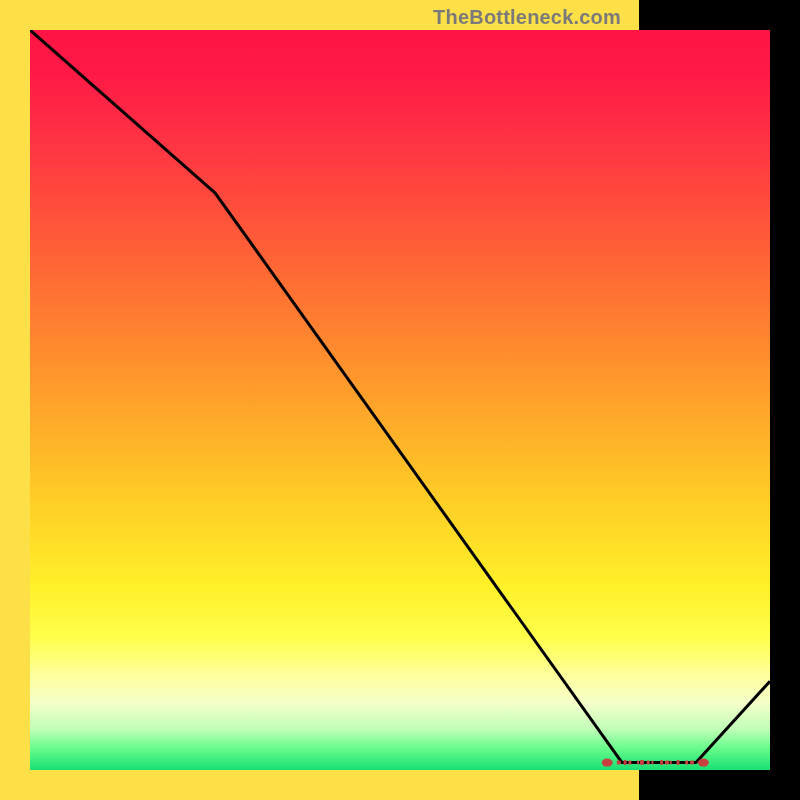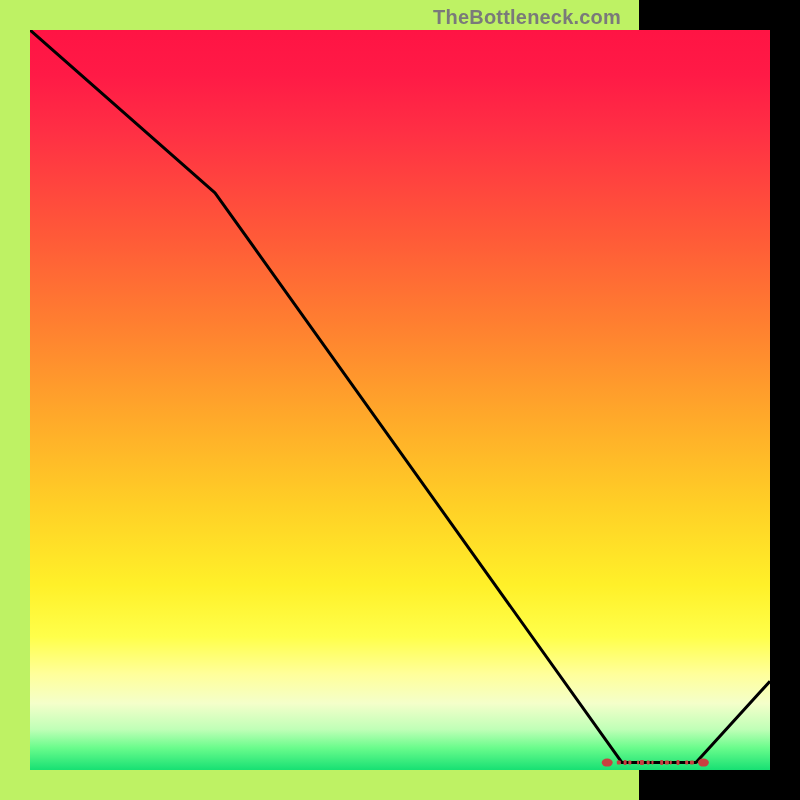--- a/index.html
+++ b/index.html
@@ -10,21 +10,21 @@
     background: #000;
     overflow: hidden;
     font-family: Arial, Helvetica, sans-serif;
   }
   .frame {
     position: absolute;
     left: 0;
     top: 0;
     width: 639px;
     height: 800px;
-    background: #bef264;
+    background: #fde047;
   }
   .attribution {
     position: absolute;
     top: 6px;
     right: 18px;
     color: #7a7a7a;
     font-size: 20px;
     font-weight: 600;
     letter-spacing: 0.2px;
   }

